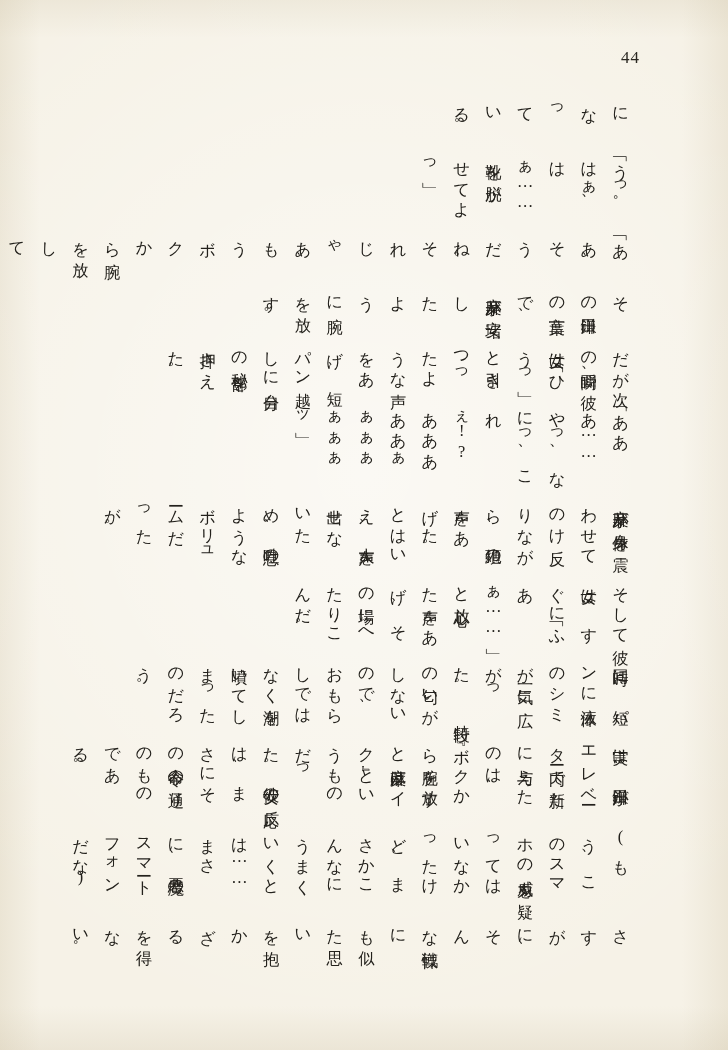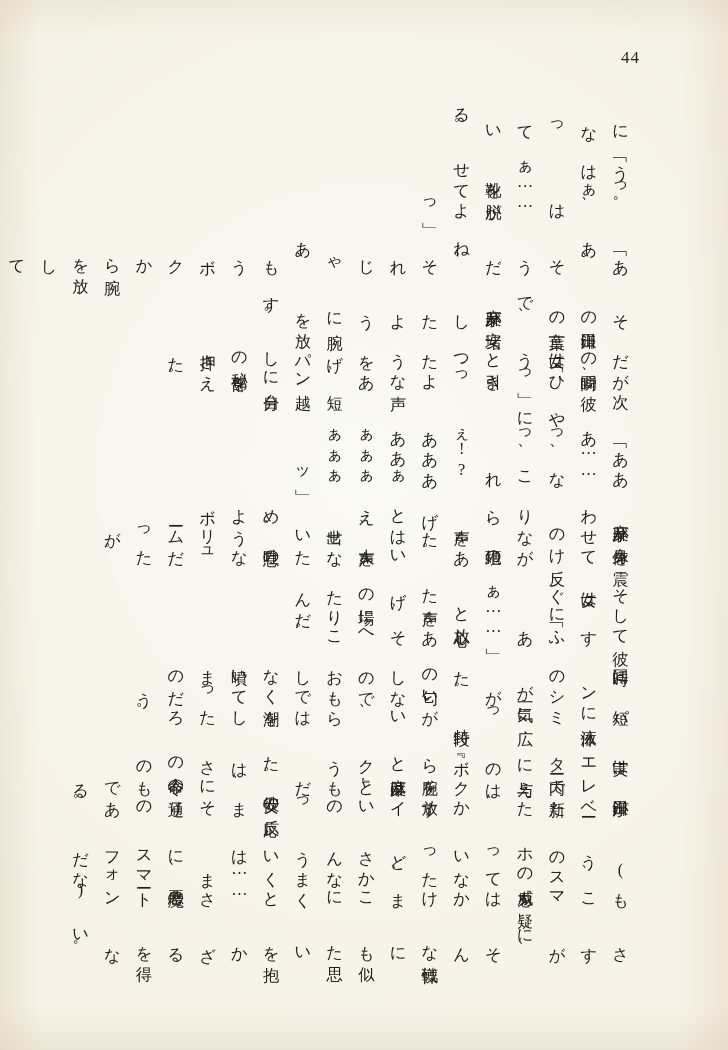--- a/index.html
+++ b/index.html
@@ -23,21 +23,20 @@
       radial-gradient(120% 90% at 50% 45%, rgba(255,255,255,0.55) 0%, rgba(255,255,255,0.0) 60%),
       linear-gradient(90deg, rgba(210,198,170,0.30) 0px, rgba(210,198,170,0.0) 40px),
       linear-gradient(270deg, rgba(210,198,170,0.28) 0px, rgba(210,198,170,0.0) 46px),
       linear-gradient(180deg, rgba(205,193,165,0.22) 0px, rgba(205,193,165,0.0) 38px),
       linear-gradient(0deg, rgba(205,193,165,0.26) 0px, rgba(205,193,165,0.0) 44px);
     pointer-events: none;
   }
   .page {
     position: absolute;
     inset: 0;
-    text-align: right;
   }
   .folio {
     position: absolute;
     top: 48px;
     right: 88px;
     font-size: 17px;
     letter-spacing: 1px;
     color: #2a2822;
     font-family: "Liberation Serif", "DejaVu Serif", serif;
   }

